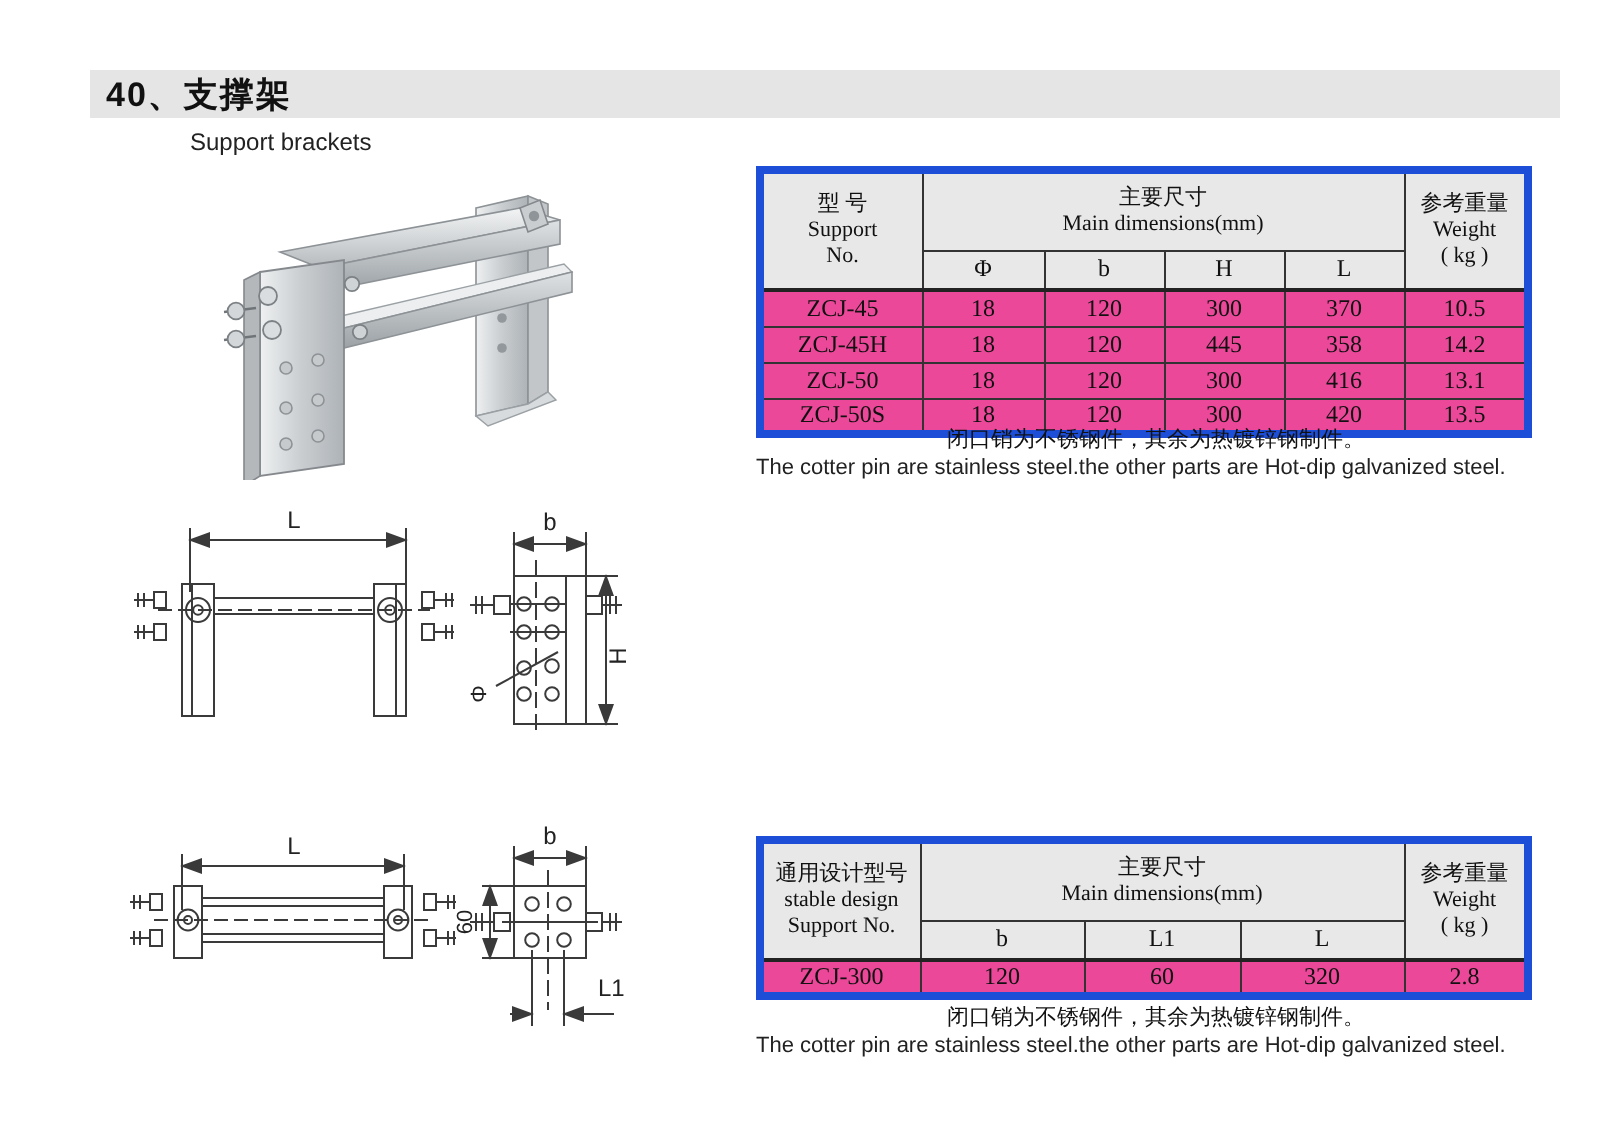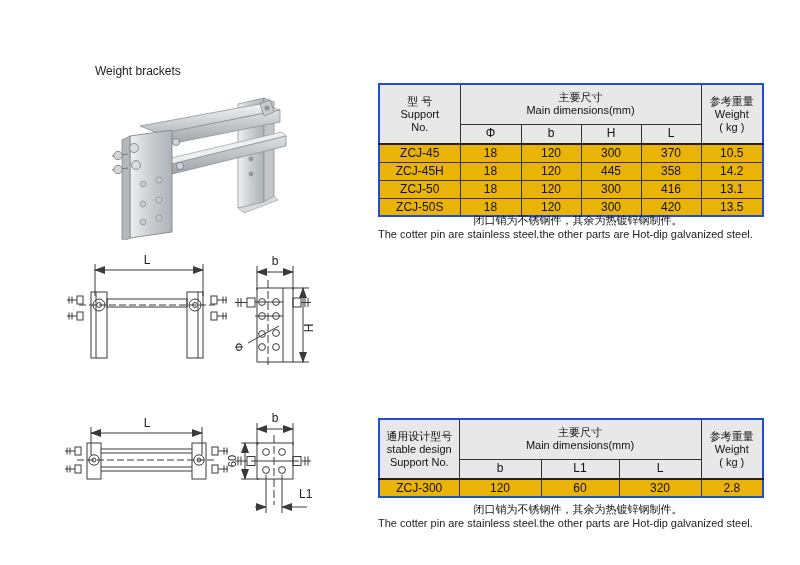--- a/index.html
+++ b/index.html
@@ -26,22 +26,23 @@
   .subtitle {
     position: absolute; left: 95px; top: 64px;
     font-size: 12px; color: #222;
   }
 
   
   table.spec {
     position: absolute; left: 378px;
     border-collapse: collapse;
     table-layout: fixed;
-    background: #eab308;
-    border: 2px solid #1d4ed8;
+    background: #ec4899;
+    border: 4px solid #1d4ed8;
+    font-family: Liberation Serif, serif;
   }
   #table1 { top: 83px; width: 384px; }
   #table2 { top: 418px; width: 384px; }
   table.spec th, table.spec td {
     border: 1px solid #333;
     text-align: center; vertical-align: middle;
     font-weight: normal;
     padding: 0 2px;
   }
   table.spec thead th {
@@ -64,21 +65,24 @@
   .draw1  { position: absolute; left: 55px;  top: 250px; }
   .draw2  { position: absolute; left: 55px;  top: 405px; }
 
   svg text { font-family: "Liberation Sans", sans-serif; }
 </style>
 </head>
 <body>
 
 <div class="page">
 
-  <div class="subtitle">Weight brackets</div>
+  <div class="title-bar">
+    <div class="t">40、支撑架</div>
+  </div>
+  <div class="subtitle">Support brackets</div>
 
   <svg class="photo" width="215" height="158" viewBox="0 0 215 158">
     <defs>
       <linearGradient id="gA" x1="0" y1="0" x2="1" y2="0">
         <stop offset="0" stop-color="#eef0f1"></stop>
           <stop offset="0.5" stop-color="#c9cdd0"></stop>
           <stop offset="1" stop-color="#aeb3b7"></stop>
       </linearGradient>
       <linearGradient id="gB" x1="0" y1="0" x2="0" y2="1">
         <stop offset="0" stop-color="#f2f4f5"></stop>

